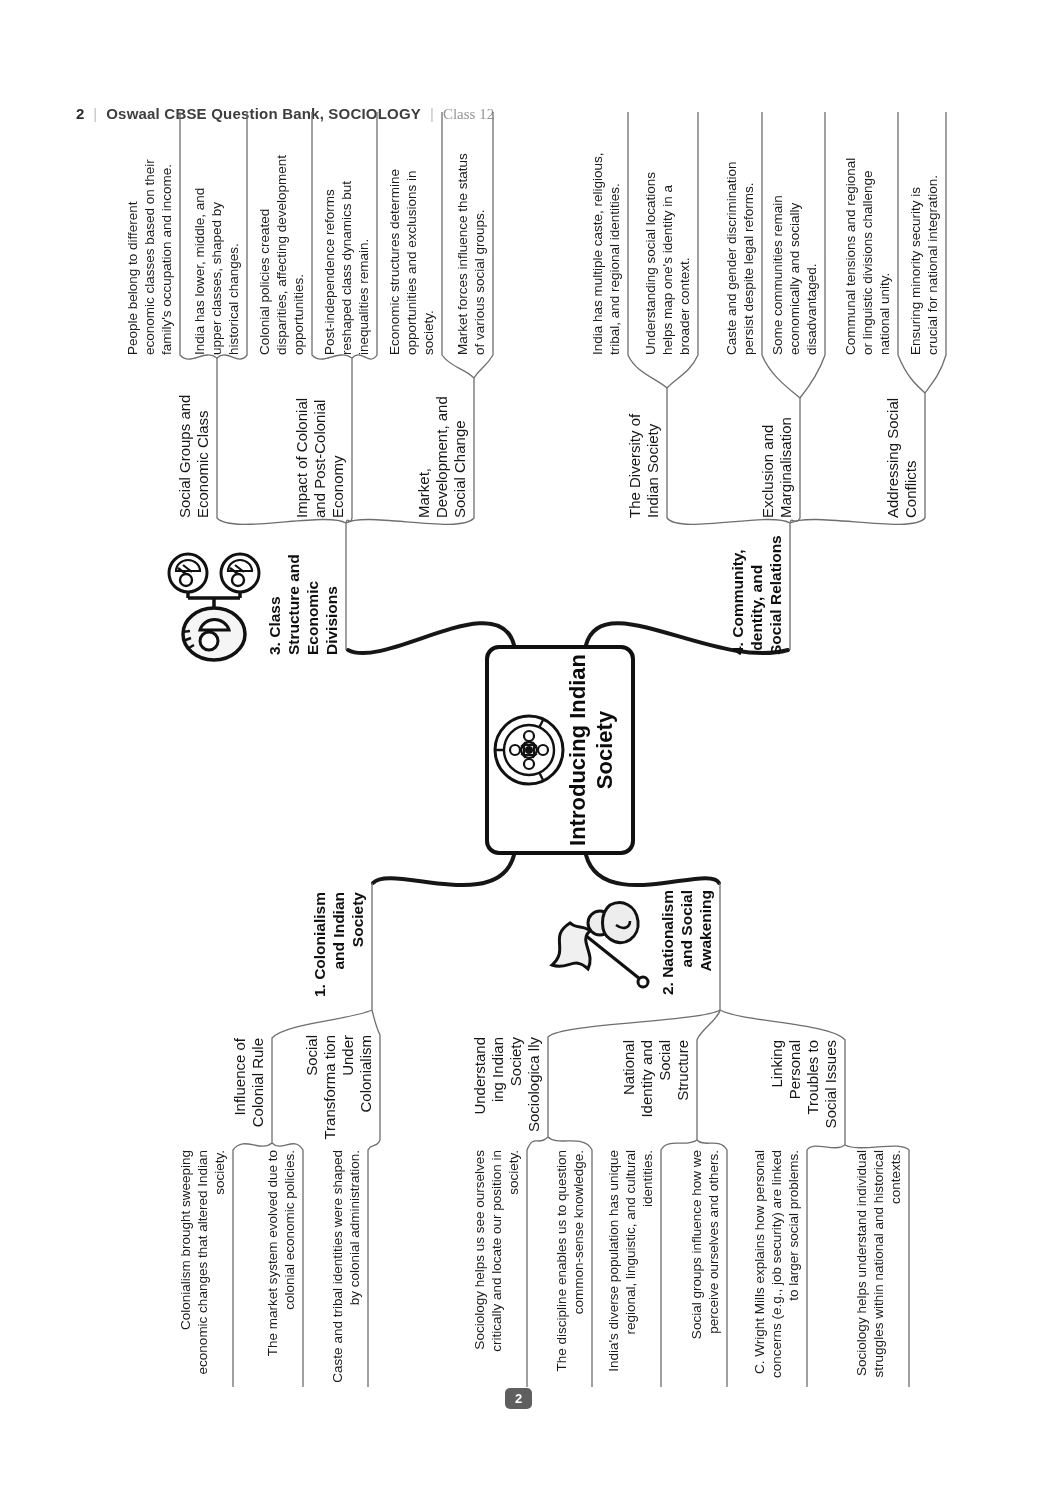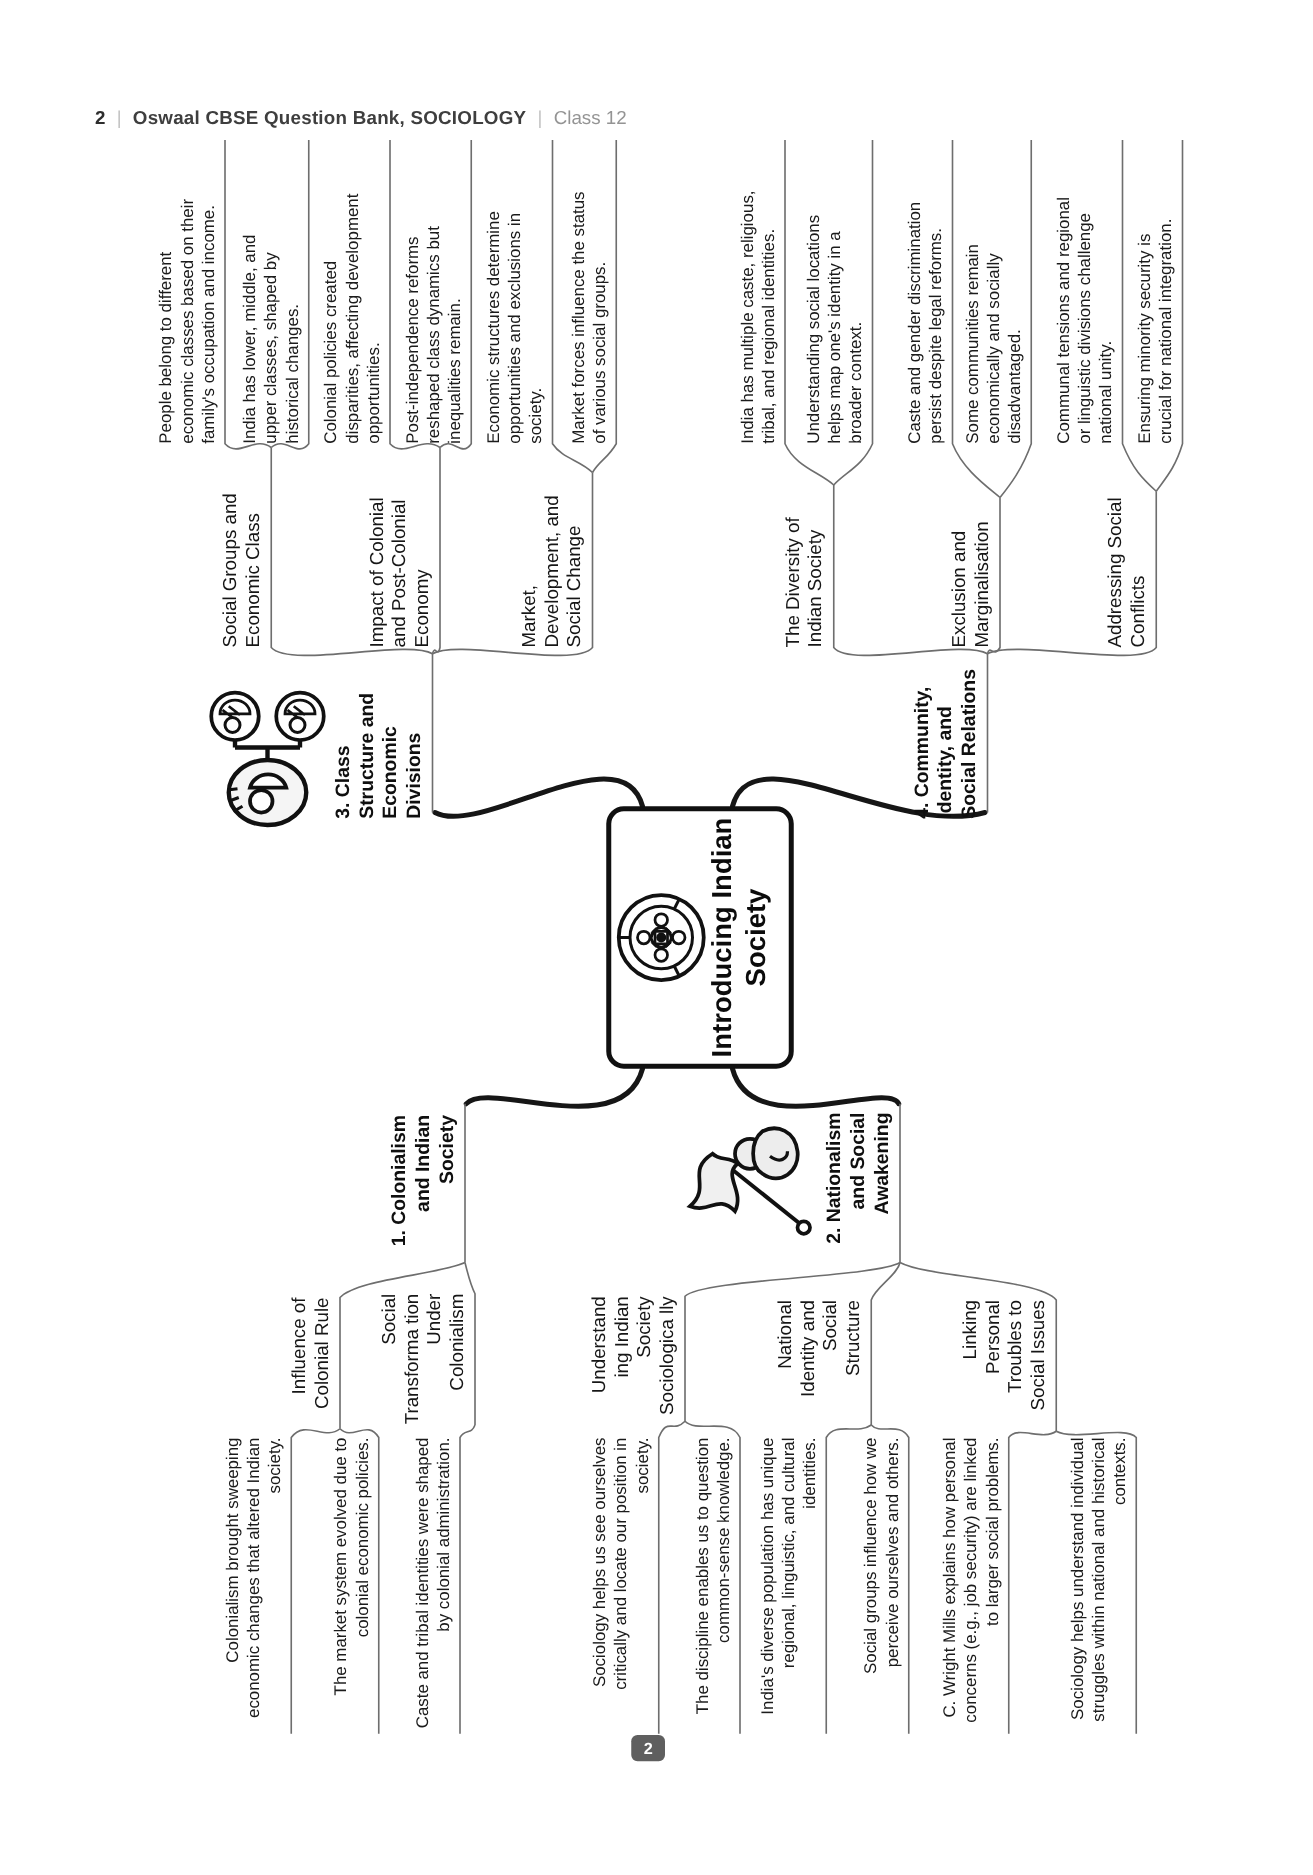--- a/index.html
+++ b/index.html
@@ -2,22 +2,22 @@
 <html><head>
 <meta charset="utf-8">
 <style>
   html,body{margin:0;padding:0;background:#e9e9e9;}
   .page{position:relative;width:1050px;height:1500px;background:#ffffff;overflow:hidden;
         font-family:"Liberation Sans", sans-serif;color:#1c1c1c;}
   
   .hdr{position:absolute;left:76px;top:86px;display:flex;align-items:baseline;gap:9px;font-size:15px;white-space:nowrap;}
   .hdr .num{font-weight:700;color:#2d2d2d;}
   .hdr .sep{color:#c2c2c2;font-weight:400;}
-  .hdr .book{font-weight:600;color:#3e3e3e;letter-spacing:.2px;}
-  .hdr .cls{color:#949494;}
+  .hdr .book{font-weight:600;color:#3e3e3e;letter-spacing:.2px;margin-top:19px;}
+  .hdr .cls{color:#949494;font-family:Liberation Serif, serif;}
   
   #map-wrap{position:absolute;left:90px;top:105px;width:1290px;height:860px;
             transform-origin:0 0;transform:rotate(-90deg) translateX(-1290px);}
   #map{position:relative;width:1290px;height:860px;}
   #edges{position:absolute;left:0;top:0;}
   .node{position:absolute;}
   .leaf{font-size:13.5px;line-height:17px;color:#1b1b1b;}
   .mlabel{font-size:15px;line-height:18px;color:#161616;}
   .btitle{font-size:15.5px;line-height:19px;font-weight:700;color:#0f0f0f;}
   .alignL{text-align:left;}

